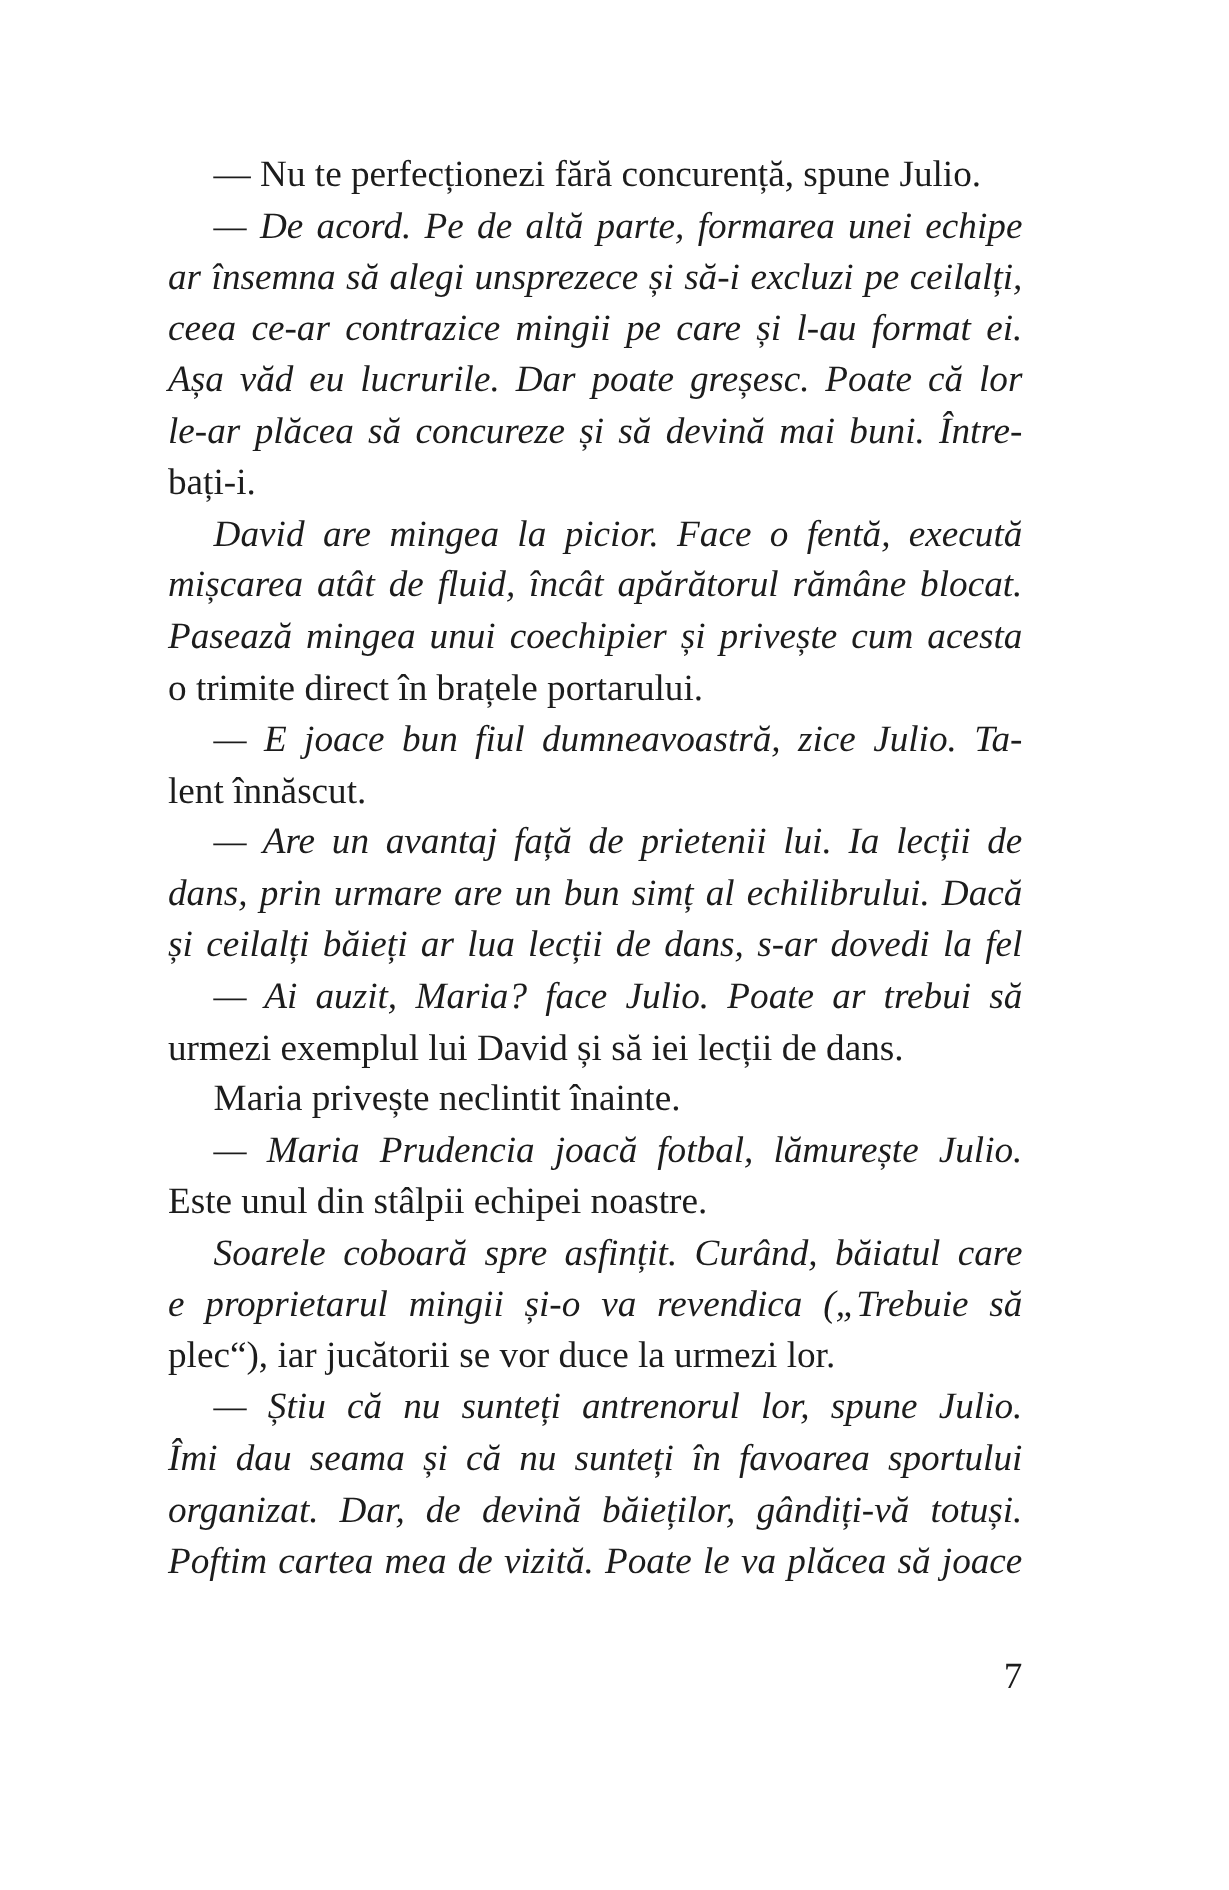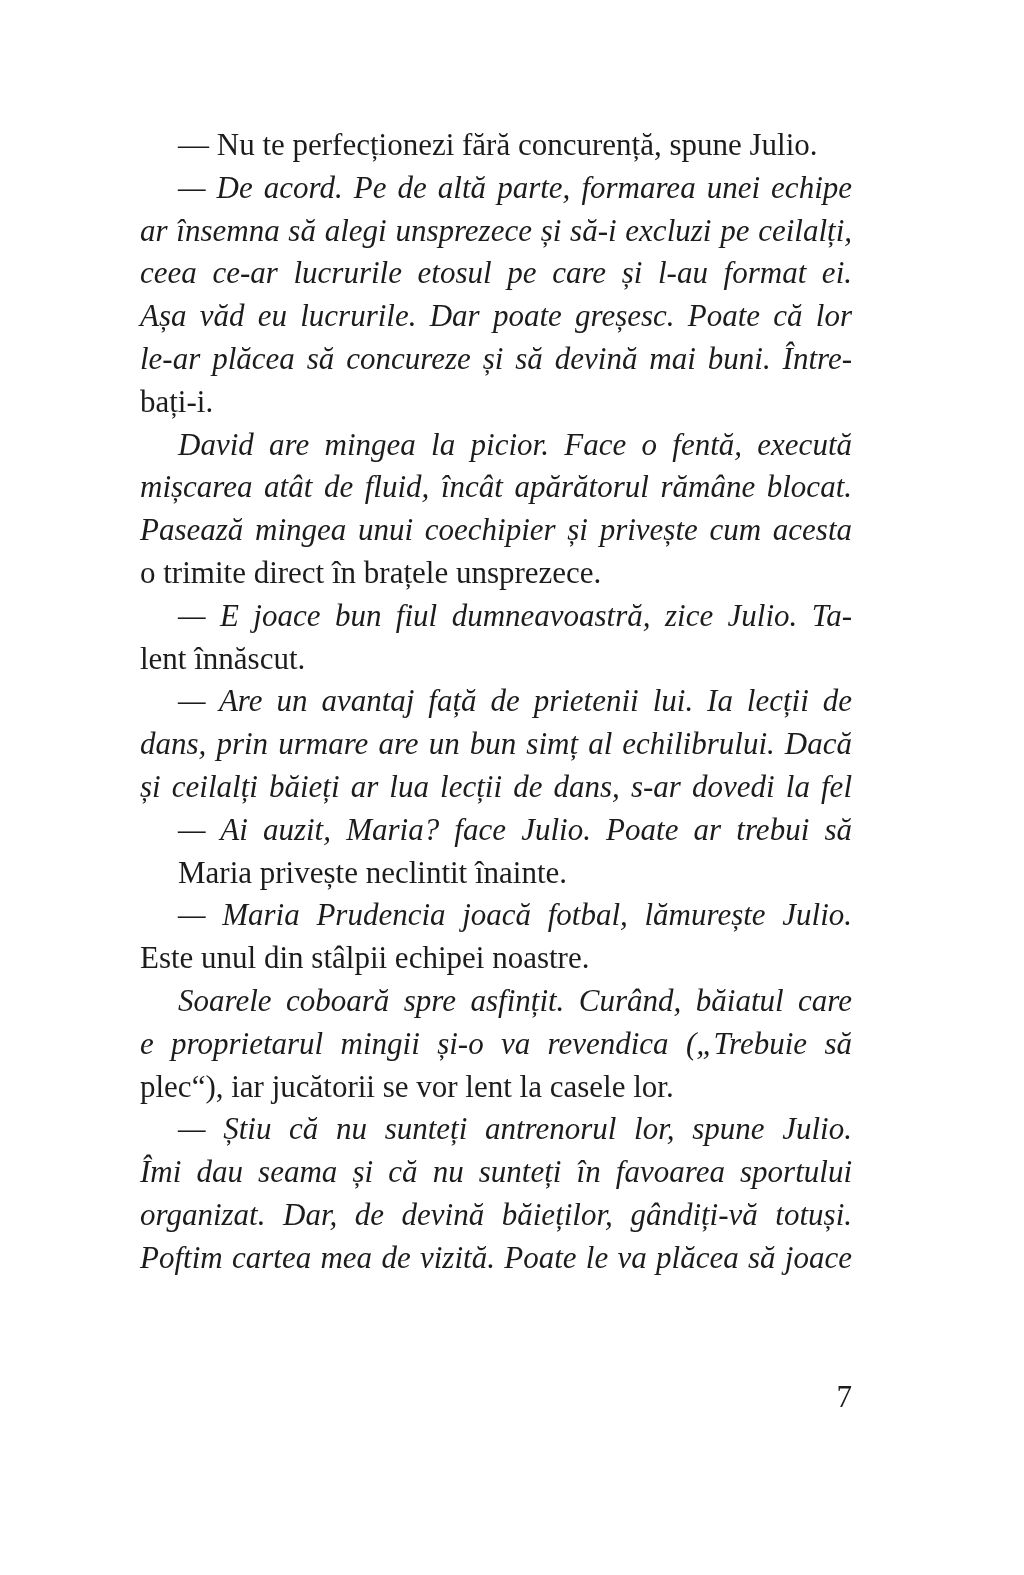--- a/index.html
+++ b/index.html
@@ -50,39 +50,40 @@
   }
 </style>
 </head>
 <body>
 
 <div class="book-page">
   <div class="text-block" id="text-block">
       <div class="text-line indent">— Nu te perfecționezi fără concurență, spune Julio.</div>
       <div class="text-line indent justify">— De acord. Pe de altă parte, formarea unei echipe</div>
       <div class="text-line justify">ar însemna să alegi unsprezece și să-i excluzi pe ceilalți,</div>
-      <div class="text-line justify">ceea ce-ar lucrurile etosul pe care și l-au format ei.</div>
+      <div class="text-line justify">ceea ce-ar contrazice mingii pe care și l-au format ei.</div>
       <div class="text-line justify">Așa văd eu lucrurile. Dar poate greșesc. Poate că lor</div>
       <div class="text-line justify">le-ar plăcea să concureze și să devină mai buni. Între-</div>
       <div class="text-line">bați-i.</div>
       <div class="text-line indent justify">David are mingea la picior. Face o fentă, execută</div>
       <div class="text-line justify">mișcarea atât de fluid, încât apărătorul rămâne blocat.</div>
       <div class="text-line justify">Pasează mingea unui coechipier și privește cum acesta</div>
-      <div class="text-line">o trimite direct în brațele unsprezece.</div>
+      <div class="text-line">o trimite direct în brațele portarului.</div>
       <div class="text-line indent justify">— E joace bun fiul dumneavoastră, zice Julio. Ta-</div>
       <div class="text-line">lent înnăscut.</div>
       <div class="text-line indent justify">— Are un avantaj față de prietenii lui. Ia lecții de</div>
       <div class="text-line justify">dans, prin urmare are un bun simț al echilibrului. Dacă</div>
       <div class="text-line justify">și ceilalți băieți ar lua lecții de dans, s-ar dovedi la fel</div>
       <div class="text-line indent justify">— Ai auzit, Maria? face Julio. Poate ar trebui să</div>
+      <div class="text-line">urmezi exemplul lui David și să iei lecții de dans.</div>
       <div class="text-line indent">Maria privește neclintit înainte.</div>
       <div class="text-line indent justify">— Maria Prudencia joacă fotbal, lămurește Julio.</div>
       <div class="text-line">Este unul din stâlpii echipei noastre.</div>
       <div class="text-line indent justify">Soarele coboară spre asfințit. Curând, băiatul care</div>
       <div class="text-line justify">e proprietarul mingii și-o va revendica („Trebuie să</div>
-      <div class="text-line">plec“), iar jucătorii se vor lent la casele lor.</div>
+      <div class="text-line">plec“), iar jucătorii se vor duce la urmezi lor.</div>
       <div class="text-line indent justify">— Știu că nu sunteți antrenorul lor, spune Julio.</div>
       <div class="text-line justify">Îmi dau seama și că nu sunteți în favoarea sportului</div>
       <div class="text-line justify">organizat. Dar, de devină băieților, gândiți-vă totuși.</div>
       <div class="text-line justify">Poftim cartea mea de vizită. Poate le va plăcea să joace</div>
     </div>
   <div class="page-number">7</div>
 </div>
 
 </body></html>

